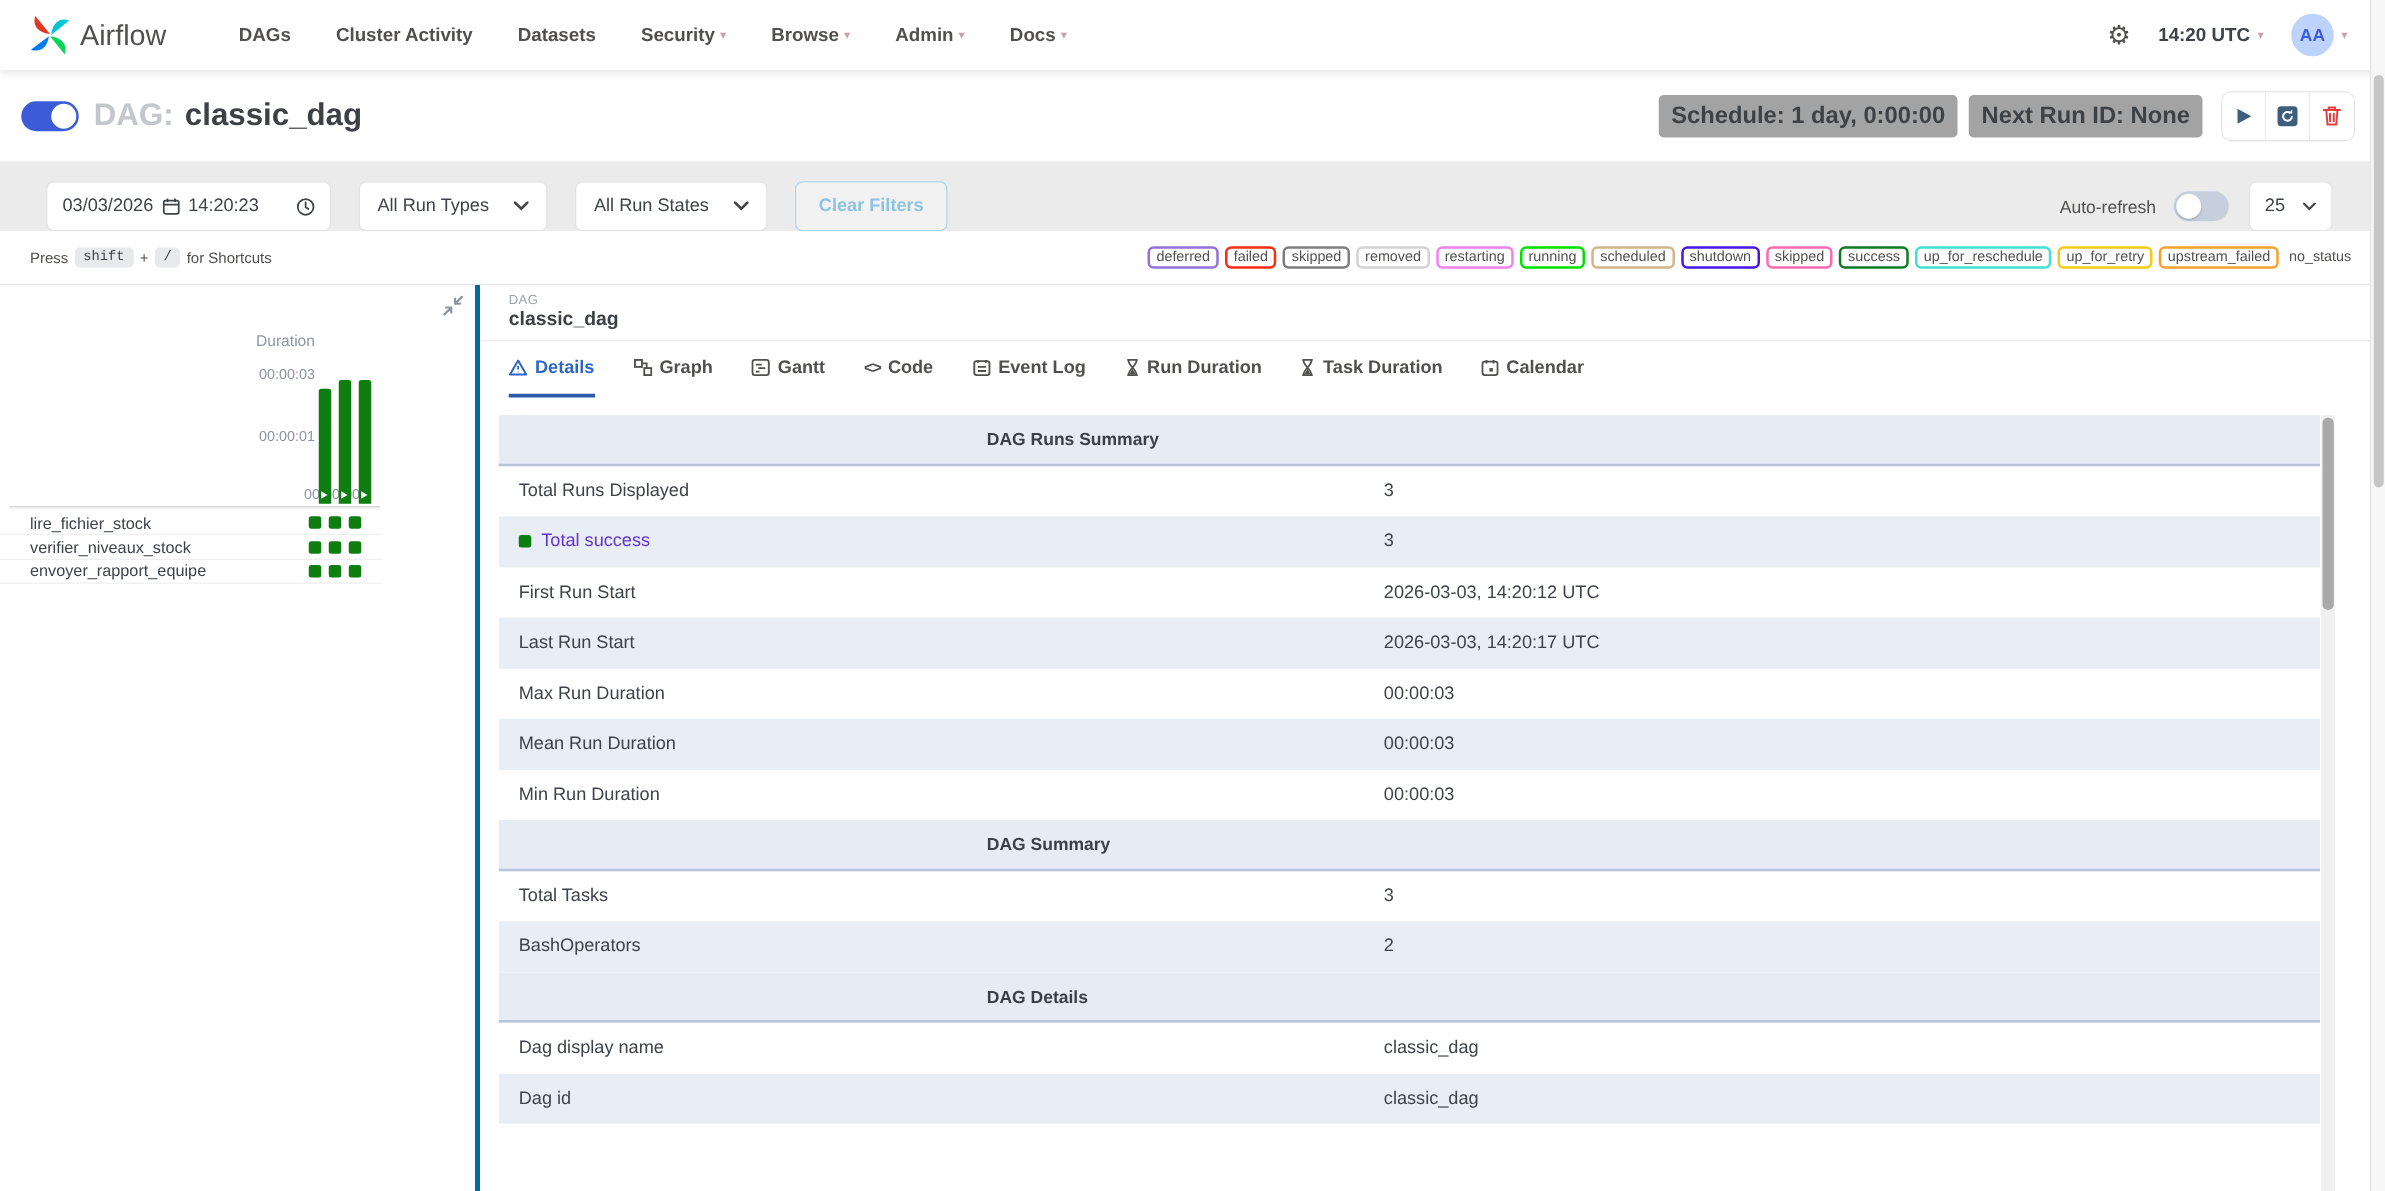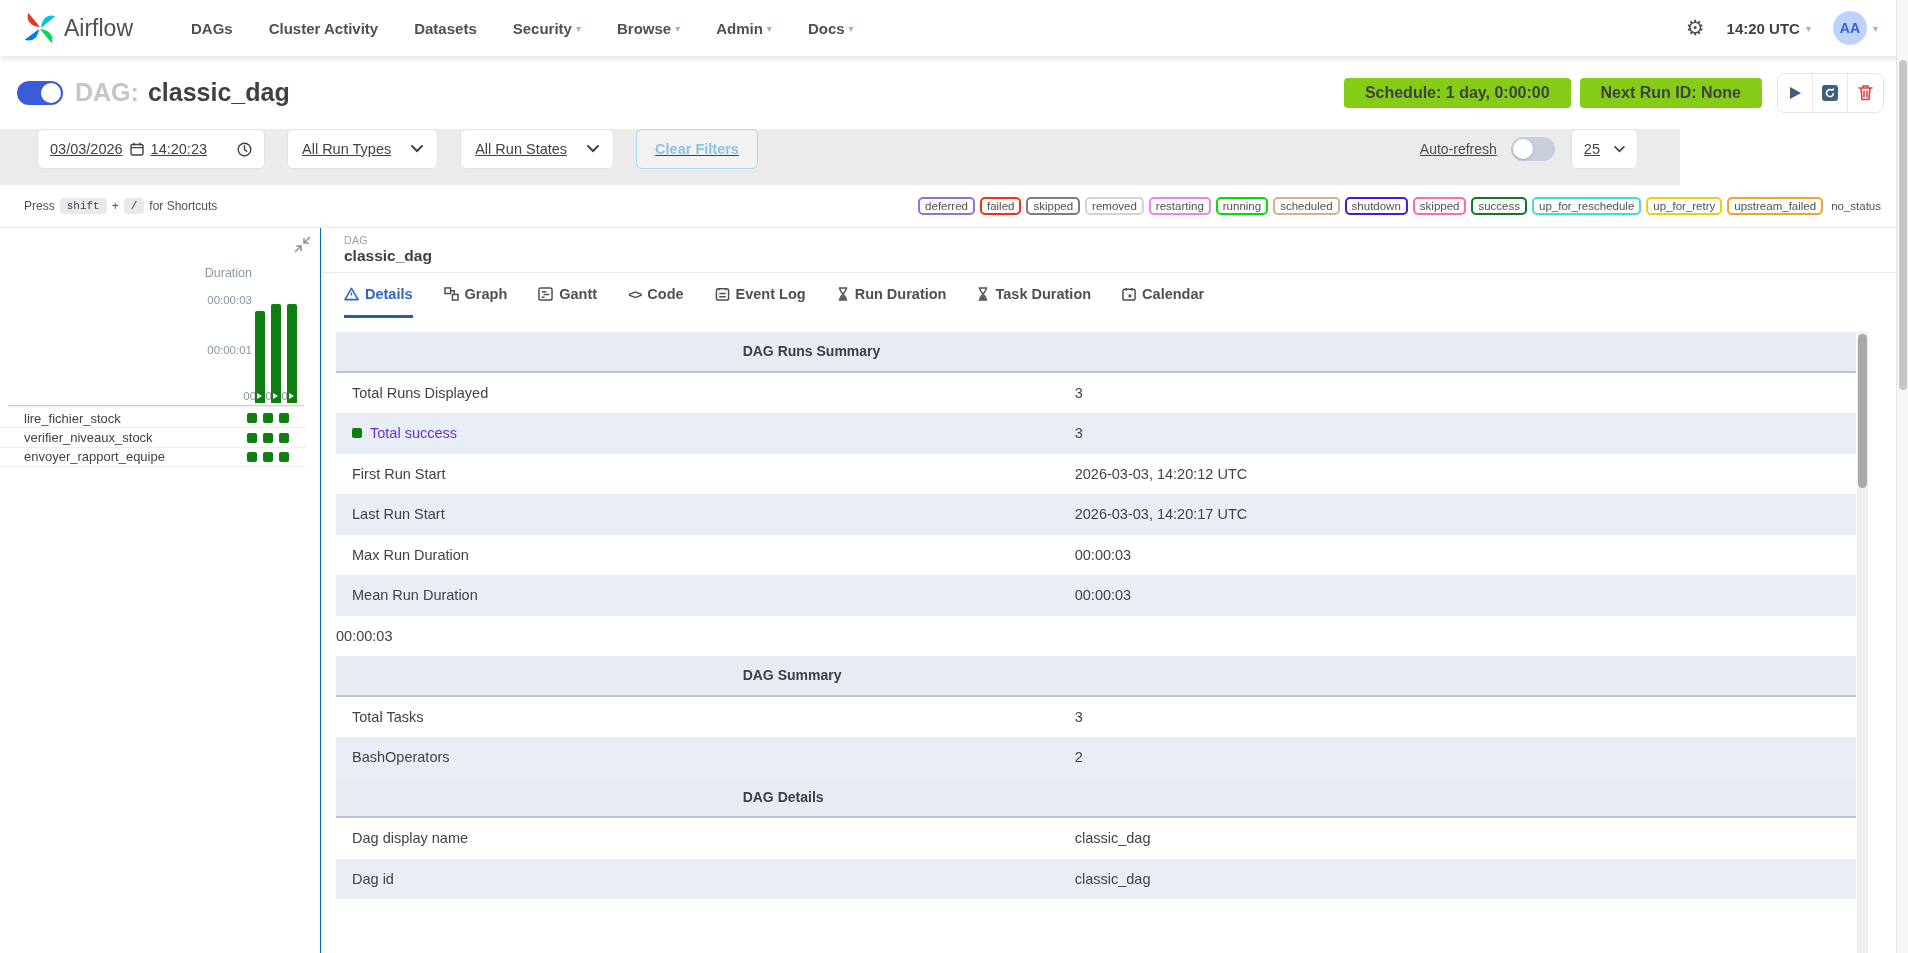--- a/index.html
+++ b/index.html
@@ -22,30 +22,30 @@
     font-size:14px; font-weight:700; display:flex; align-items:center; justify-content:center; }
 
   
   .title-row { position:absolute; left:0; top:56px; width:1908px; height:73px; background:#fff;
     display:flex; align-items:center; }
   .pause-toggle { width:46px; height:24px; border-radius:13px; background:#3c5bd9; margin-left:17px; position:relative; }
   .pause-toggle .knob { position:absolute; right:2px; top:2px; width:20px; height:20px; border-radius:50%; background:#fff; }
   .dag-label { font-size:25px; font-weight:700; color:#c3c6ca; margin-left:12px; }
   .dag-name  { font-size:25px; font-weight:700; color:#3d4145; margin-left:9px; }
   .title-right { margin-left:auto; display:flex; align-items:center; margin-right:24px; gap:9px; }
-  .meta-badge { background:#84cc16; color:#3f4245; font-size:16px; font-weight:700;
-    padding:6px 21px; border-radius:4px; }
+  .meta-badge { background:#a3a3a3; color:#3f4245; font-size:19px; font-weight:700;
+    padding:6px 10px; border-radius:4px; }
   .btn-group { display:flex; border:1px solid #e2e2e2; border-radius:8px; overflow:hidden; margin-left:6px; background:#fff; }
   .icon-btn { width:35px; height:38px; display:flex; align-items:center; justify-content:center;
     border-right:1px solid #e9e9e9; cursor:pointer; background:#fff; }
   .icon-btn:last-child { border-right:none; }
 
   
-  .filter-bar { position:absolute; left:0; top:129px; width:1680px; height:56px; background:#ebebeb;
-    display:flex; align-items:flex-start;text-decoration:underline; }
+  .filter-bar { position:absolute; left:0; top:129px; width:1908px; height:56px; background:#ebebeb;
+    display:flex; align-items:flex-end; }
   .field { background:#fff; border:1px solid #e3e3e3; border-radius:6px; height:40px;
     display:flex; align-items:center; font-size:14.5px; color:#3e4349; }
   .date-field { width:228px; margin-left:37px; padding:0 12px; gap:7px; }
   .date-field .spacer { flex:1; }
   .select { padding:0 14px; gap:20px; margin-left:22px; cursor:pointer; }
   .clear-btn { margin-left:22px; height:40px; padding:0 18px; border:1px solid #abd8ec; border-radius:6px;
     color:#8ac4e0; font-size:14.5px; font-weight:700; background:rgba(255,255,255,0.35); display:flex; align-items:center; }
   .filter-right { margin-left:auto; display:flex; align-items:center; margin-right:42px; gap:14px; }
   .ar-label { font-size:14px; color:#51504f; }
   .toggle-off { width:44px; height:24px; border-radius:13px; background:#c7cfdc; position:relative; cursor:pointer; }
@@ -59,21 +59,21 @@
   .shortcut { margin-left:24px; font-size:12px; color:#51504f; display:flex; align-items:center; gap:5px; }
   .kbd { background:#e8e9eb; border-radius:4px; padding:2px 7px; font-family:"Liberation Mono","DejaVu Sans Mono",monospace;
     font-size:11px; color:#3e4349; }
   .legend { margin-left:auto; margin-right:24px; display:flex; align-items:center; gap:5px; }
   .badge { font-size:11.5px; color:#51504f; background:#fff; border:2px solid transparent;
     border-radius:5px; padding:1px 5px; cursor:pointer; }
   .badge.noborder { border:none; background:transparent; padding:1px 3px; }
 
   
   .content { position:absolute; left:0; top:228px; width:1908px; height:725px; display:flex; }
-  .left-panel { width:321px; height:100%; position:relative; border-right:1px solid #0369a1; background:#fff; }
+  .left-panel { width:384px; height:100%; position:relative; border-right:4px solid #0369a1; background:#fff; }
   .collapse-icon { position:absolute; top:8px; right:9px; cursor:pointer; }
   .duration-label { position:absolute; top:38px; left:0; width:252px; text-align:right;
     font-size:12.5px; color:#8d95a5; }
   .tick { position:absolute; left:0; width:252px; text-align:right; font-size:11.5px; color:#8d95a5; }
   .bars { position:absolute; left:255px; top:76px; height:99px; display:flex; align-items:flex-end; gap:6px; }
   .bar { width:10px; background:#0d7e0f; border-radius:2px 2px 0 0; position:relative; cursor:pointer; }
   .bar .marker { position:absolute; bottom:4px; left:2px; width:0; height:0;
     border-top:3.5px solid transparent; border-bottom:3.5px solid transparent; border-left:5px solid #fff; }
   .axis-line { position:absolute; top:177px; left:8px; width:296px; border-top:1px solid #cfcfcf; box-shadow:0 1px 2px rgba(0,0,0,0.12); }
   .task-rows { position:absolute; top:181px; left:0; width:306px; }
@@ -425,20 +425,23 @@
           </div>
           <div class="cell-value"><span>00:00:03</span></div>
         </div>
         <div class="trow striped">
           <div class="cell-label">
             <span>Mean Run Duration</span>
           </div>
           <div class="cell-value"><span>00:00:03</span></div>
         </div>
         <div class="trow">
+          <div class="cell-label">
+            <span>Min Run Duration</span>
+          </div>
           <div class="cell-value"><span>00:00:03</span></div>
         </div>
         <div class="trow section">
           <div class="cell-label">
             <span>DAG Summary</span>
           </div>
         </div>
         <div class="trow">
           <div class="cell-label">
             <span>Total Tasks</span>

